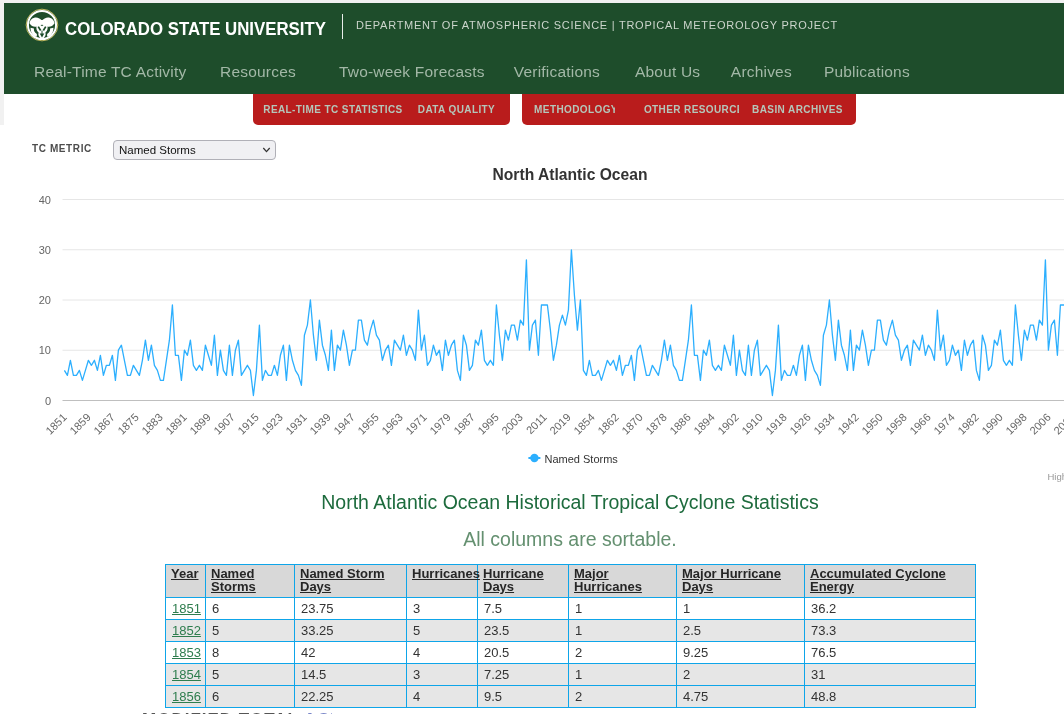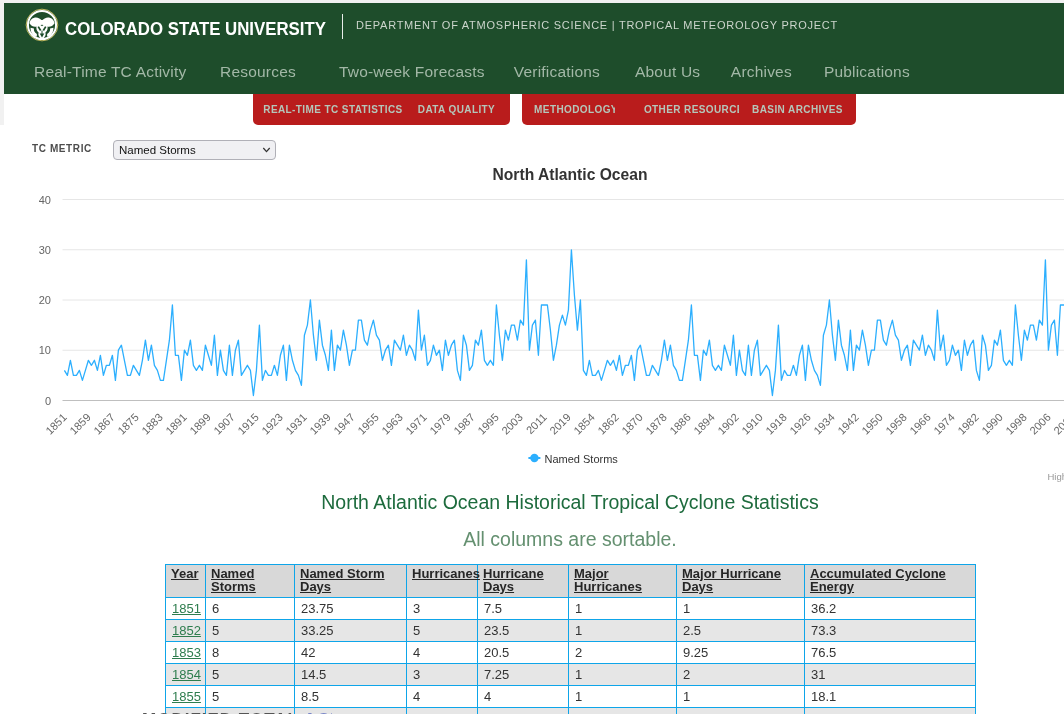--- a/index.html
+++ b/index.html
@@ -189,30 +189,20 @@
 <tr class="alt">
         <td><a class="yr" href="#">1854</a></td>
         <td>5</td>
         <td>14.5</td>
         <td>3</td>
         <td>7.25</td>
         <td>1</td>
         <td>2</td>
         <td>31</td>
       </tr>
-<tr>
-        <td><a class="yr" href="#">1855</a></td>
-        <td>5</td>
-        <td>8.5</td>
-        <td>4</td>
-        <td>4</td>
-        <td>1</td>
-        <td>1</td>
-        <td>18.1</td>
-      </tr>
 <tr class="alt">
         <td><a class="yr" href="#">1856</a></td>
         <td>6</td>
         <td>22.25</td>
         <td>4</td>
         <td>9.5</td>
         <td>2</td>
         <td>4.75</td>
         <td>48.8</td>
       </tr>

